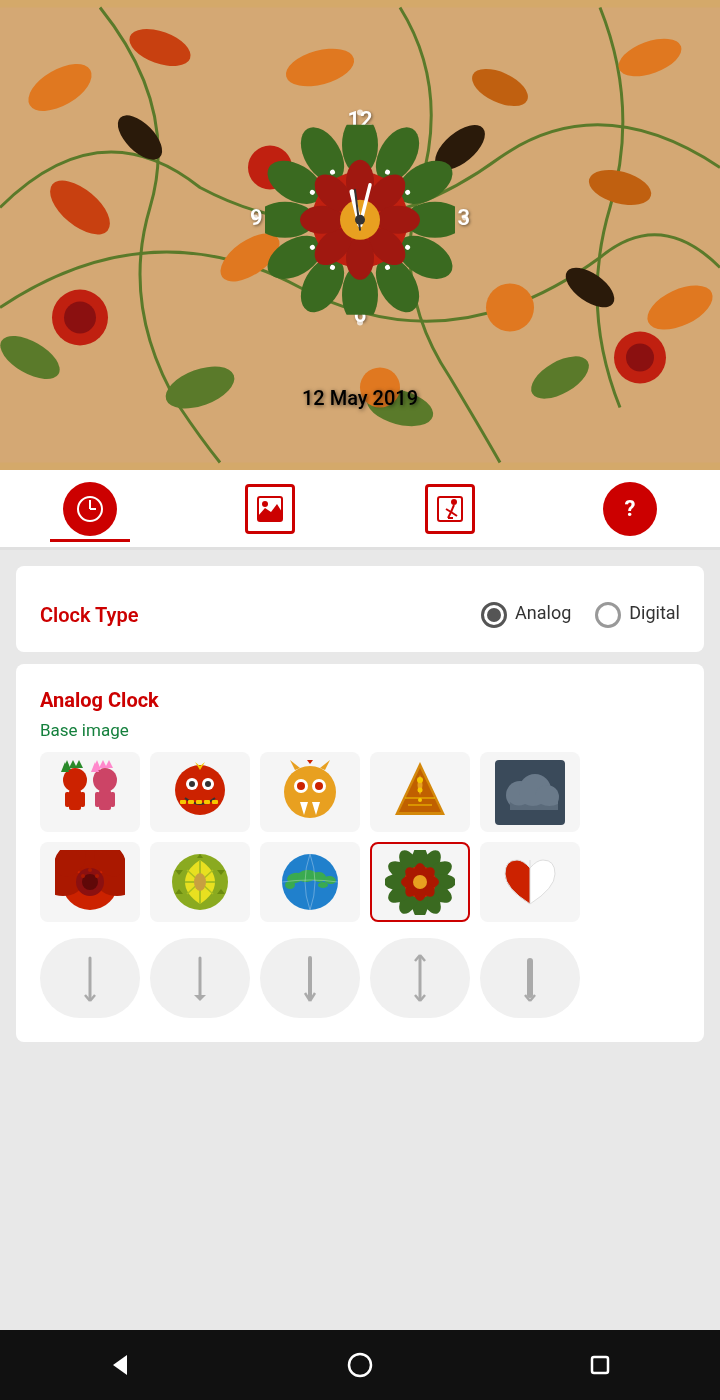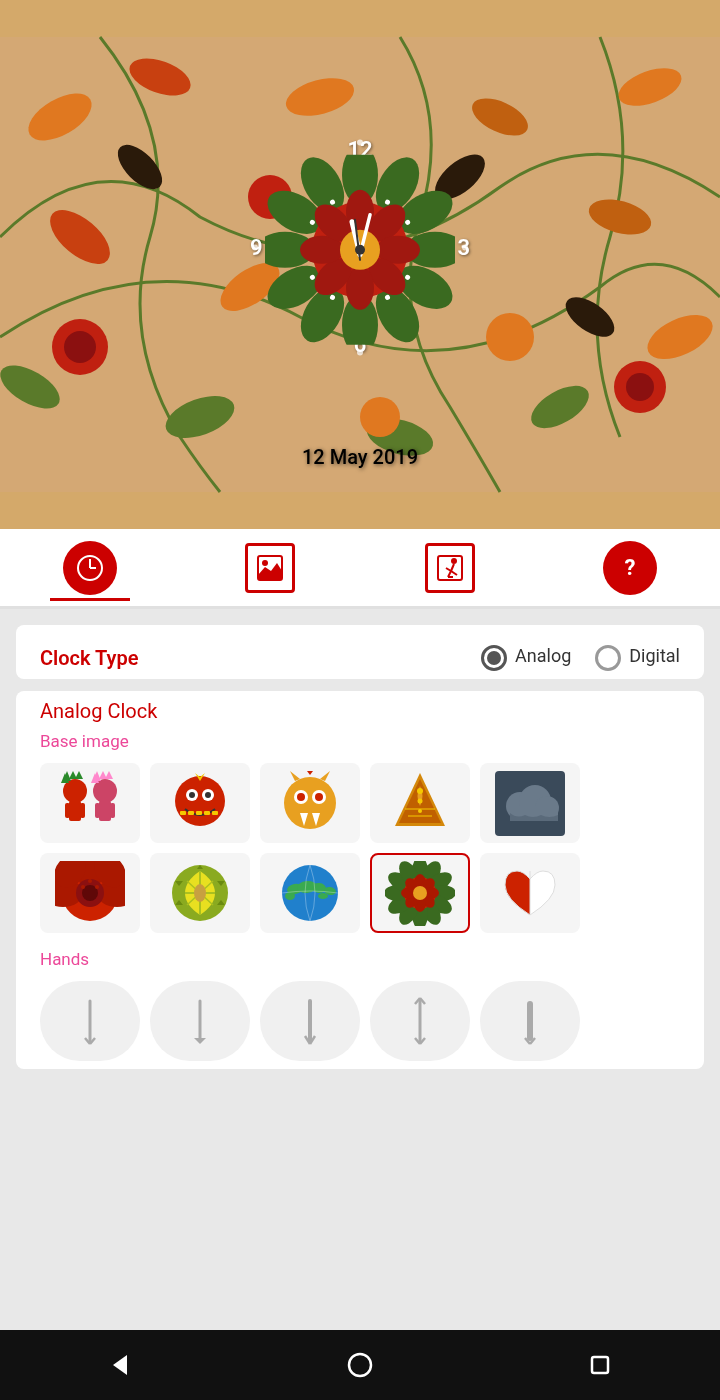--- a/index.html
+++ b/index.html
@@ -7,21 +7,21 @@
       width: 720px;
       height: 1400px;
       overflow: hidden;
       font-family: 'Roboto', Arial, sans-serif;
       background: #e0e0e0;
     }
 
     
     #clock-preview {
       width: 720px;
-      height: 529px;
+      height: 470px;
       position: relative;
       overflow: hidden;
       background-color: #d4a96a;
     }
 
     .floral-bg {
       width: 100%;
       height: 100%;
       position: absolute;
       top: 0; left: 0;
@@ -132,27 +132,27 @@
       background: #e8e8e8;
       padding: 16px;
       display: flex;
       flex-direction: column;
       gap: 12px;
     }
 
     .card {
       background: white;
       border-radius: 8px;
-      padding: 8px 24px;
+      padding: 24px 24px;
     }
 
     .card-title {
       color: #cc0000;
       font-size: 20px;
-      font-weight: 400;
+      font-weight: 700;
       margin-bottom: 4px;
     }
 
     .clock-type-row {
       display: flex;
       align-items: center;
       gap: 12px;
       margin-top: 12px;
     }
 
@@ -199,21 +199,21 @@
     }
 
     .radio-label {
       font-size: 18px;
       color: #333;
     }
 
     
     .section-label {
       font-size: 17px;
-      color: #ec4899;
+      color: #15803d;
       margin-bottom: 12px;
       margin-top: 8px;
     }
 
     .image-grid {
       display: flex;
       flex-wrap: wrap;
       gap: 10px;
       margin-bottom: 16px;
     }
@@ -634,21 +634,20 @@
         <svg width="70" height="65" viewBox="0 0 70 65">
 
           <path d="M35,54 Q10,38 10,24 Q10,10 22,10 Q28,10 35,18 Q35,10 35,10 L35,54 Z" fill="#cc2200"></path>
           <path d="M35,54 Q60,38 60,24 Q60,10 48,10 Q42,10 35,18 Q35,10 35,10 L35,54 Z" fill="white"></path>
           <path d="M35,18 Q28,10 22,10 Q10,10 10,24 Q10,38 35,54 Q60,38 60,24 Q60,10 48,10 Q42,10 35,18 Z" stroke="#ddd" stroke-width="1" fill="none"></path>
           <line x1="35" y1="10" x2="35" y2="54" stroke="#ddd" stroke-width="1"></line>
         </svg>
       </div>
     </div>
 
-    <div class="section-label">Hands</div>
     <div class="hands-grid">
       <div class="hand-item">
         <svg width="40" height="50" viewBox="0 0 40 50">
           <line x1="20" y1="5" x2="20" y2="45" stroke="#aaa" stroke-width="3" stroke-linecap="round"></line>
           <line x1="15" y1="42" x2="20" y2="48" stroke="#aaa" stroke-width="2.5"></line>
           <line x1="25" y1="42" x2="20" y2="48" stroke="#aaa" stroke-width="2.5"></line>
         </svg>
       </div>
       <div class="hand-item">
         <svg width="40" height="50" viewBox="0 0 40 50">

